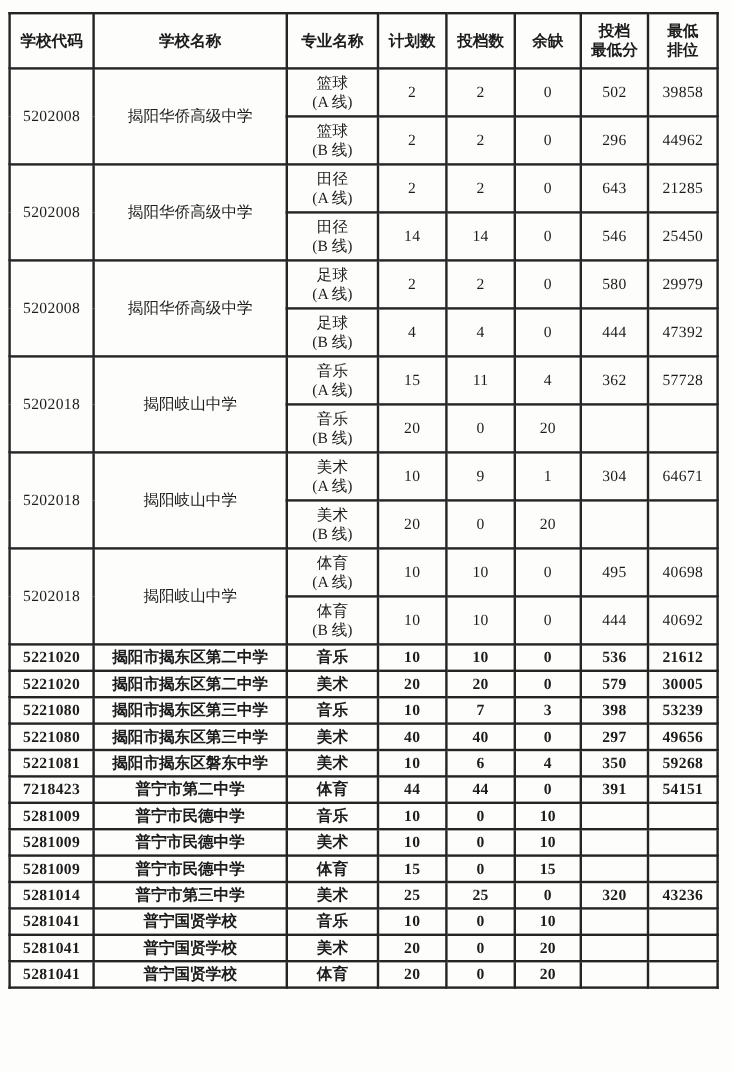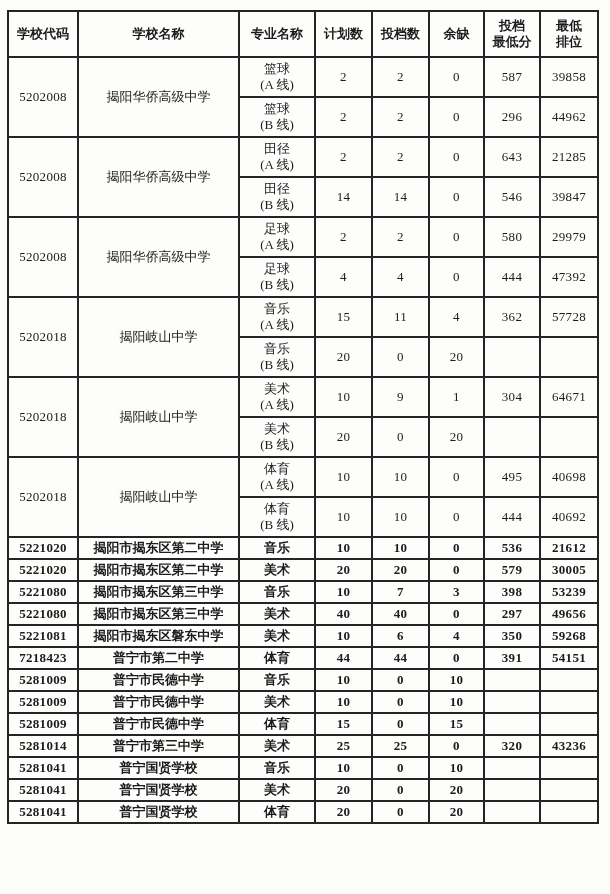--- a/index.html
+++ b/index.html
@@ -83,21 +83,21 @@
     </thead>
     <tbody>
         <tr class="sub">
           <td rowspan="2" class="num">5202008</td>
           <td rowspan="2">揭阳华侨高级中学</td>
           <td>篮球
 (A 线)</td>
           <td class="num">2</td>
           <td class="num">2</td>
           <td class="num">0</td>
-          <td class="num">587</td>
+          <td class="num">502</td>
           <td class="num">39858</td>
         </tr>
         <tr class="sub">
           <td>篮球
 (B 线)</td>
           <td class="num">2</td>
           <td class="num">2</td>
           <td class="num">0</td>
           <td class="num">296</td>
           <td class="num">44962</td>
@@ -113,21 +113,21 @@
           <td class="num">643</td>
           <td class="num">21285</td>
         </tr>
         <tr class="sub">
           <td>田径
 (B 线)</td>
           <td class="num">14</td>
           <td class="num">14</td>
           <td class="num">0</td>
           <td class="num">546</td>
-          <td class="num">39847</td>
+          <td class="num">25450</td>
         </tr>
         <tr class="sub">
           <td rowspan="2" class="num">5202008</td>
           <td rowspan="2">揭阳华侨高级中学</td>
           <td>足球
 (A 线)</td>
           <td class="num">2</td>
           <td class="num">2</td>
           <td class="num">0</td>
           <td class="num">580</td>

